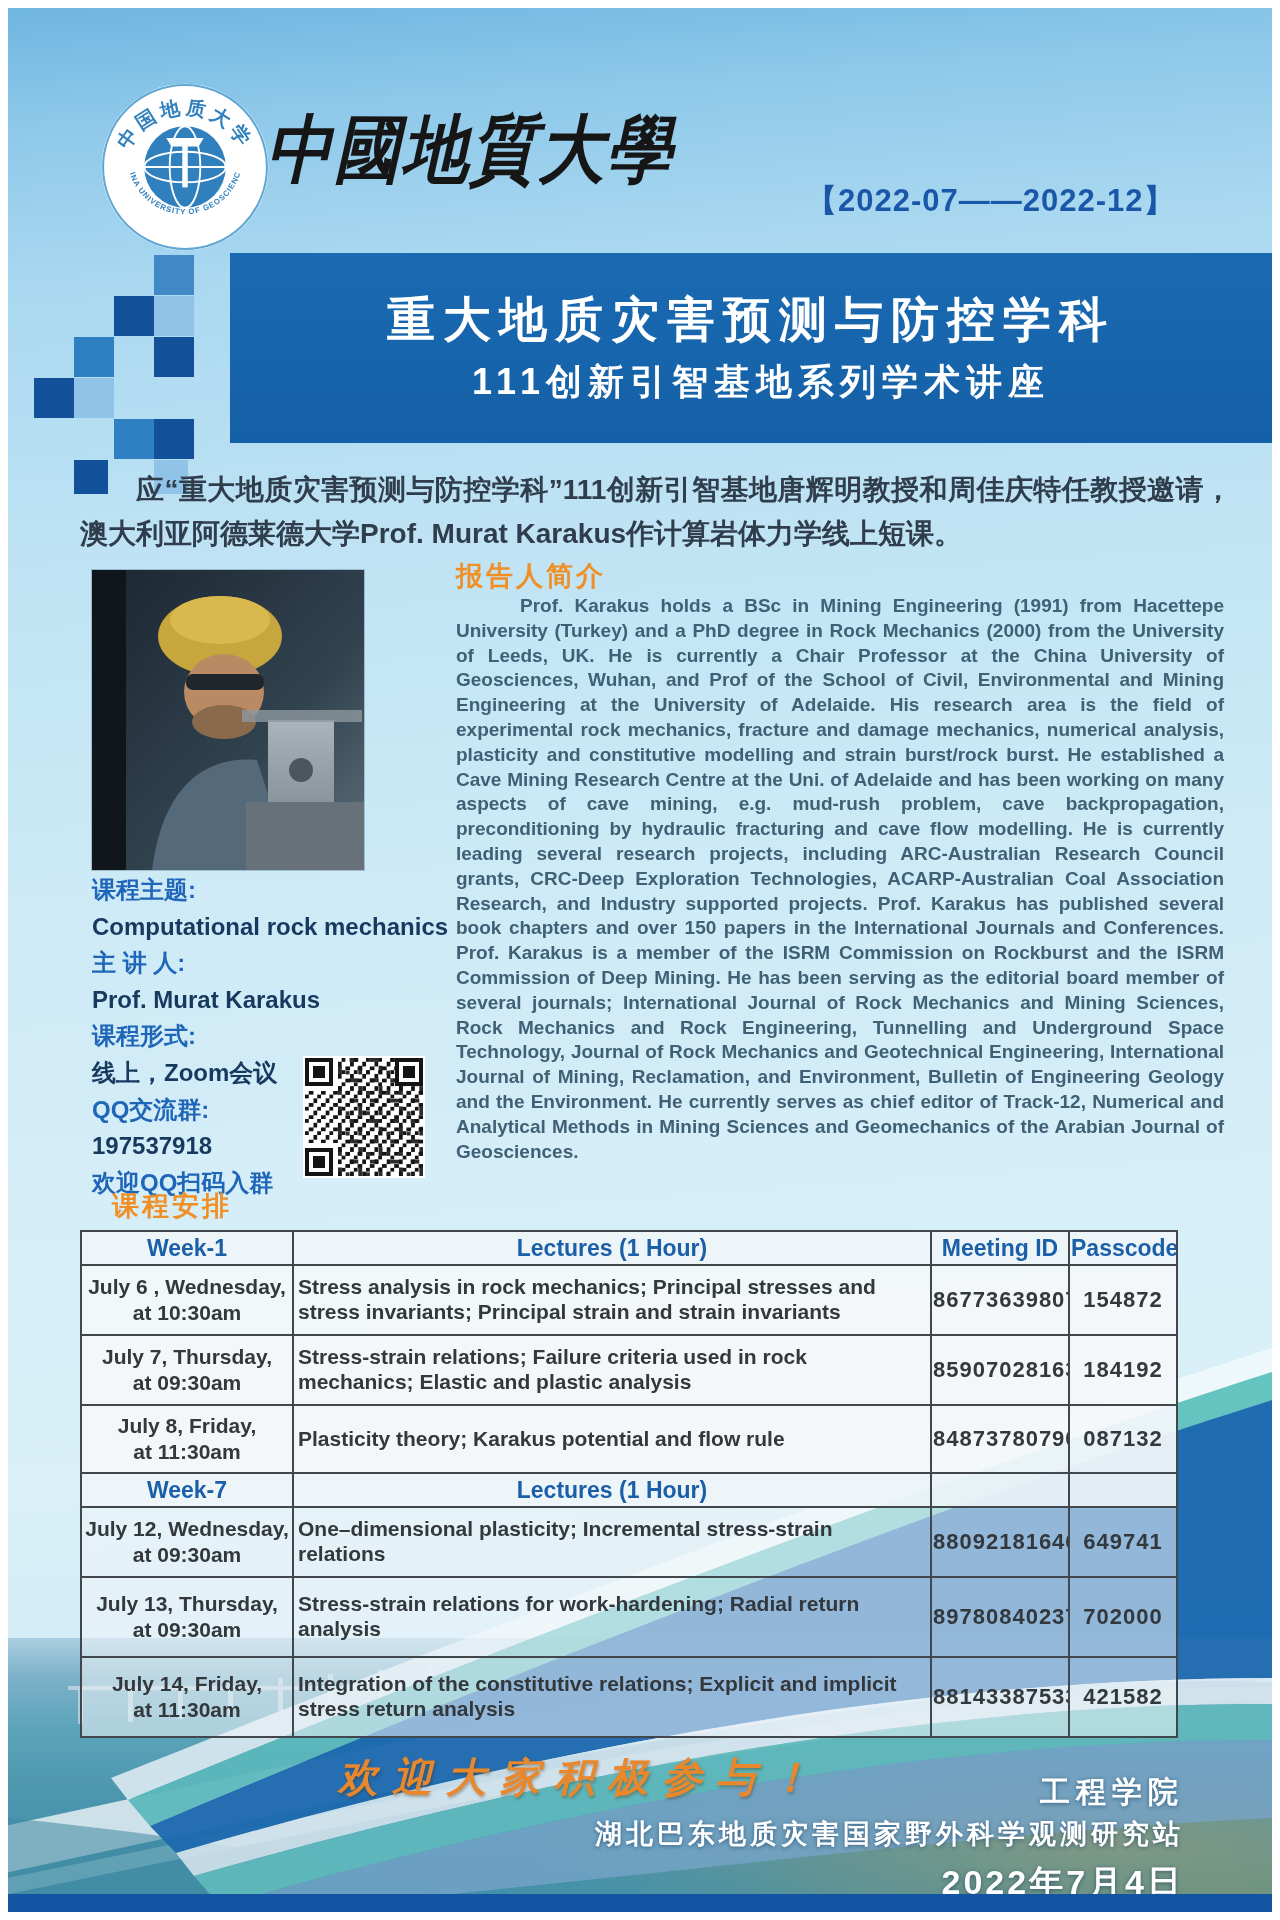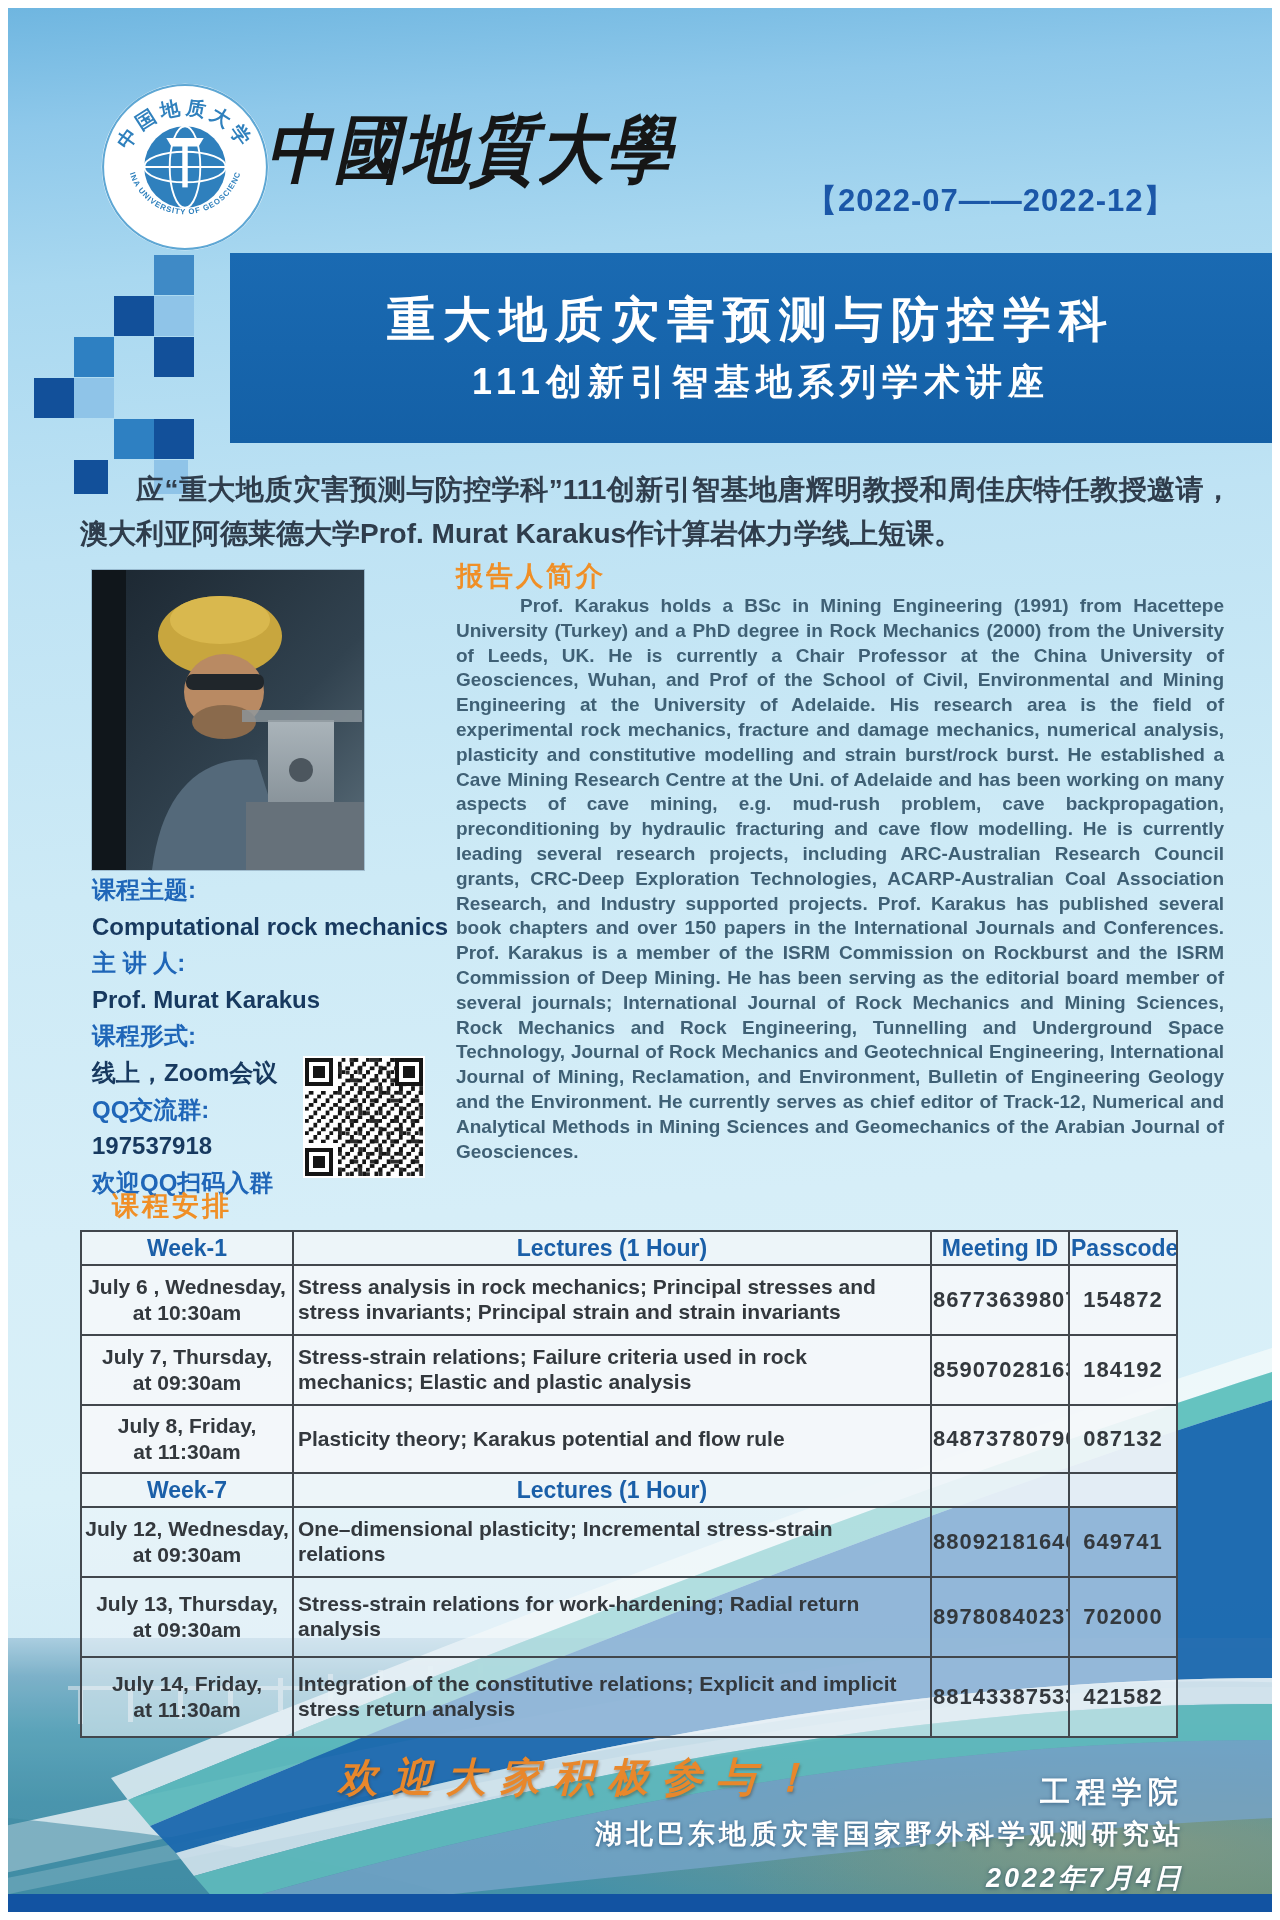--- a/index.html
+++ b/index.html
@@ -41,21 +41,21 @@
   td.datec{font-size:21px;text-align:center;line-height:1.22;}
   td.lectc{font-size:21px;text-align:left;padding:2px 8px 2px 4px;line-height:1.18;}
   td.idc,td.passc{font-size:22px;text-align:center;letter-spacing:1px;}
   .r70{height:70px}.r68{height:68px}.r80{height:80px}
   
   .slogan{left:330px;top:1742px;font-family:"DejaVu Serif",serif;font-style:italic;font-weight:bold;
     font-size:40px;color:#e8872b;letter-spacing:14px;z-index:6;text-shadow:1px 2px 3px rgba(70,35,0,.35);}
   .ftext{right:88px;text-align:right;color:#fff;font-weight:bold;z-index:6;text-shadow:0 1px 4px rgba(0,40,80,.55);}
   .f1{top:1764px;font-size:30px;letter-spacing:6px;}
   .f2{top:1808px;font-size:27px;letter-spacing:4px;}
-  .f3{top:1852px;font-size:27px;letter-spacing:3px;font-style:italic;}
+  .f3{top:1852px;font-size:34px;letter-spacing:3px;}
   .bottom-bar{left:0;right:0;bottom:0;height:18px;background:#1253a2;z-index:7;}
   .swoosh{left:8px;top:1340px;width:1256px;height:560px;z-index:1;}
   .fphoto{left:0;right:0;top:1630px;bottom:0;z-index:0;
     background:
       radial-gradient(ellipse at 88% 75%, rgba(142,157,124,.85) 0%, rgba(142,157,124,0) 38%),
       radial-gradient(ellipse at 98% 95%, rgba(118,144,94,.7) 0%, rgba(118,144,94,0) 30%),
       linear-gradient(180deg,#b8d8e6 0%,#84b8cc 14%,#5ea8ba 34%,#4b98ac 60%,#4292a6 100%);}
   .tint{left:0;right:0;top:1630px;bottom:0;background:rgba(70,130,180,.12);z-index:2;}
 </style>
 </head>

